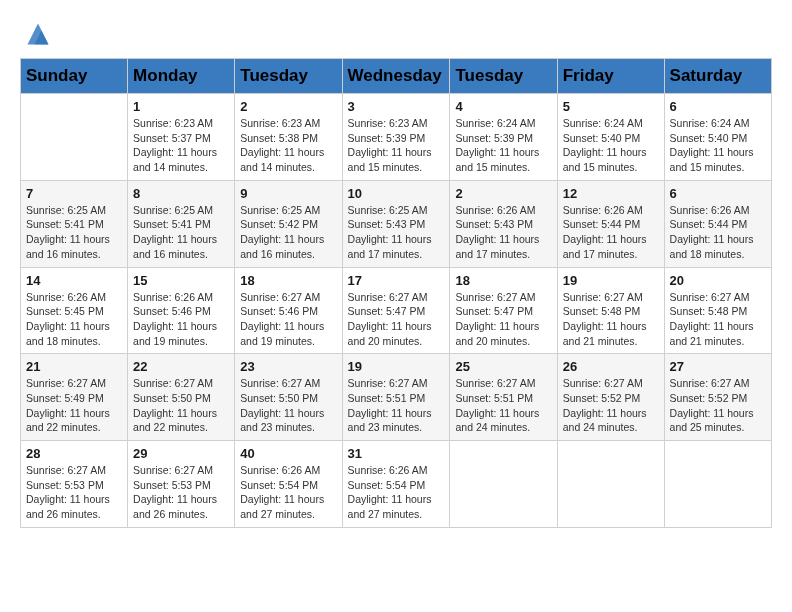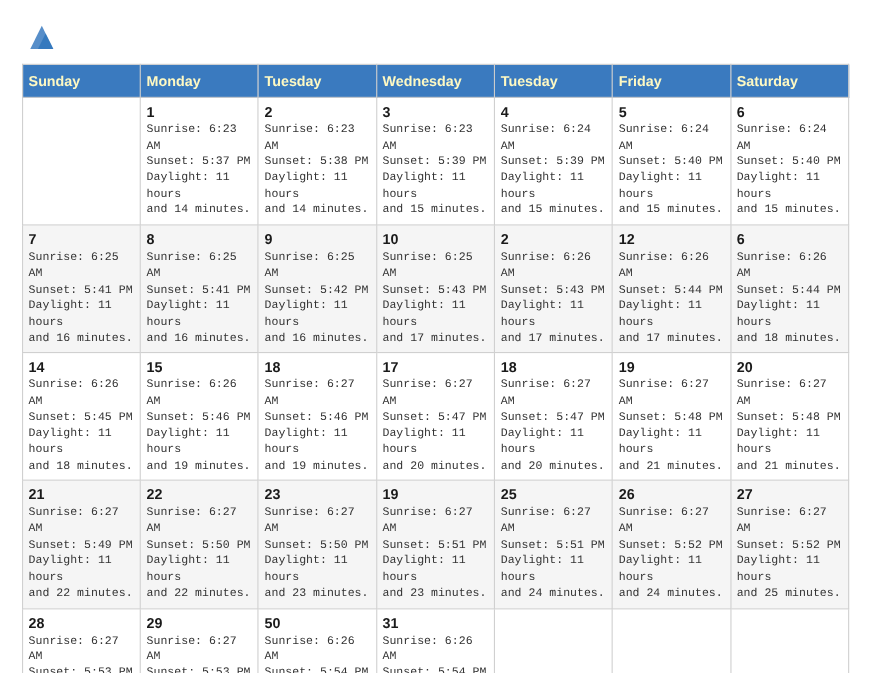--- a/index.html
+++ b/index.html
@@ -46,24 +46,24 @@
       color: #444;
       margin-top: 2px;
     }
     .calendar {
       width: 100%;
       border-collapse: collapse;
       font-size: 11px;
     }
     .calendar th {
       background-color: #3a7abf;
-      color: #fef9c3;
+      color: #000000;
       padding: 7px 5px;
       text-align: left;
-      font-size: 13px;
+      font-size: 17px;
       font-weight: bold;
       border: 1px solid #ccc;
     }
     .calendar td {
       border: 1px solid #d0d0d0;
       vertical-align: top;
       padding: 5px 5px 5px 5px;
       width: 108px;
       min-height: 80px;
     }
@@ -77,21 +77,20 @@
       font-size: 13px;
       font-weight: bold;
       color: #1a1a1a;
       display: block;
       margin-bottom: 2px;
     }
     .day-info {
       color: #333;
       line-height: 1.4;
       font-size: 10.5px;
-      font-family: Liberation Mono, monospace;
     }
     .empty-cell {
       background-color: #fff !important;
     }
     .week-row-even td { background-color: #f5f5f5; }
     .week-row-odd td { background-color: #ffffff; }
   </style>
 </head>
 <body>
 
@@ -251,21 +250,21 @@
       <tr class="week-row-odd">
         <td>
           <span class="day-number">28</span>
           <div class="day-info">Sunrise: 6:27 AM<br>Sunset: 5:53 PM<br>Daylight: 11 hours<br>and 26 minutes.</div>
         </td>
         <td>
           <span class="day-number">29</span>
           <div class="day-info">Sunrise: 6:27 AM<br>Sunset: 5:53 PM<br>Daylight: 11 hours<br>and 26 minutes.</div>
         </td>
         <td>
-          <span class="day-number">50</span>
+          <span class="day-number">40</span>
           <div class="day-info">Sunrise: 6:26 AM<br>Sunset: 5:54 PM<br>Daylight: 11 hours<br>and 27 minutes.</div>
         </td>
         <td>
           <span class="day-number">31</span>
           <div class="day-info">Sunrise: 6:26 AM<br>Sunset: 5:54 PM<br>Daylight: 11 hours<br>and 27 minutes.</div>
         </td>
         <td class="empty-cell"></td>
         <td class="empty-cell"></td>
         <td class="empty-cell"></td>
       </tr>

